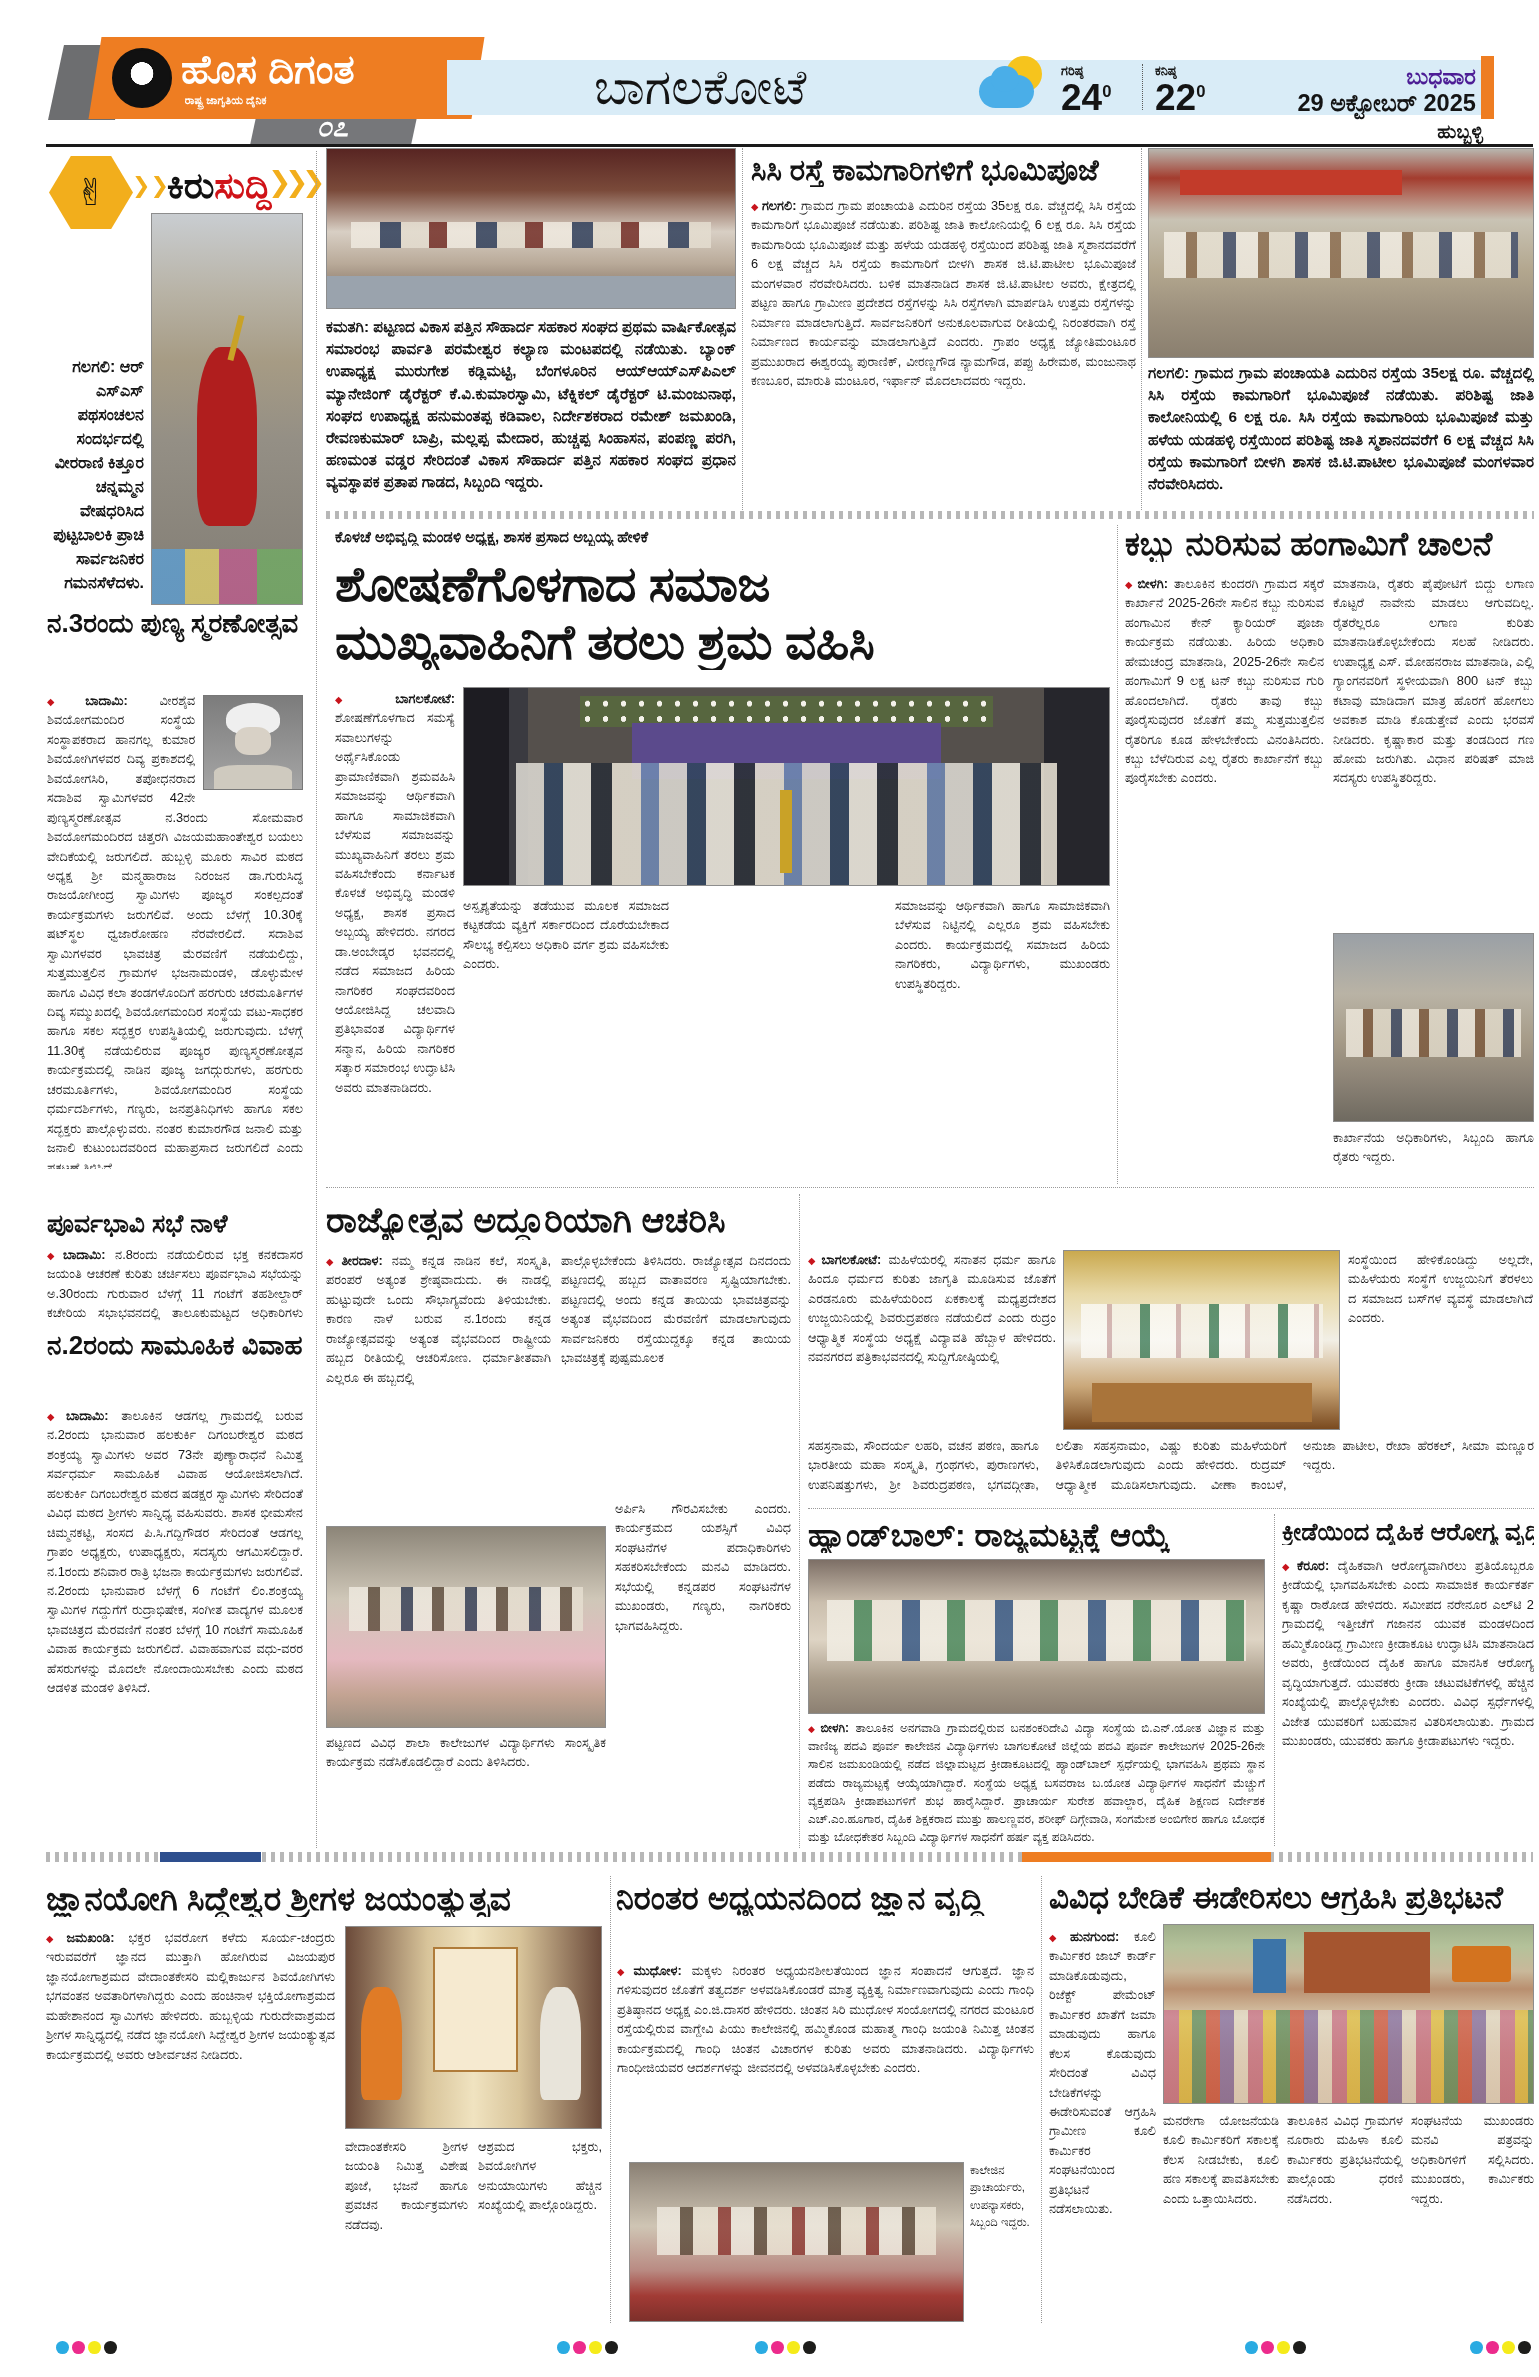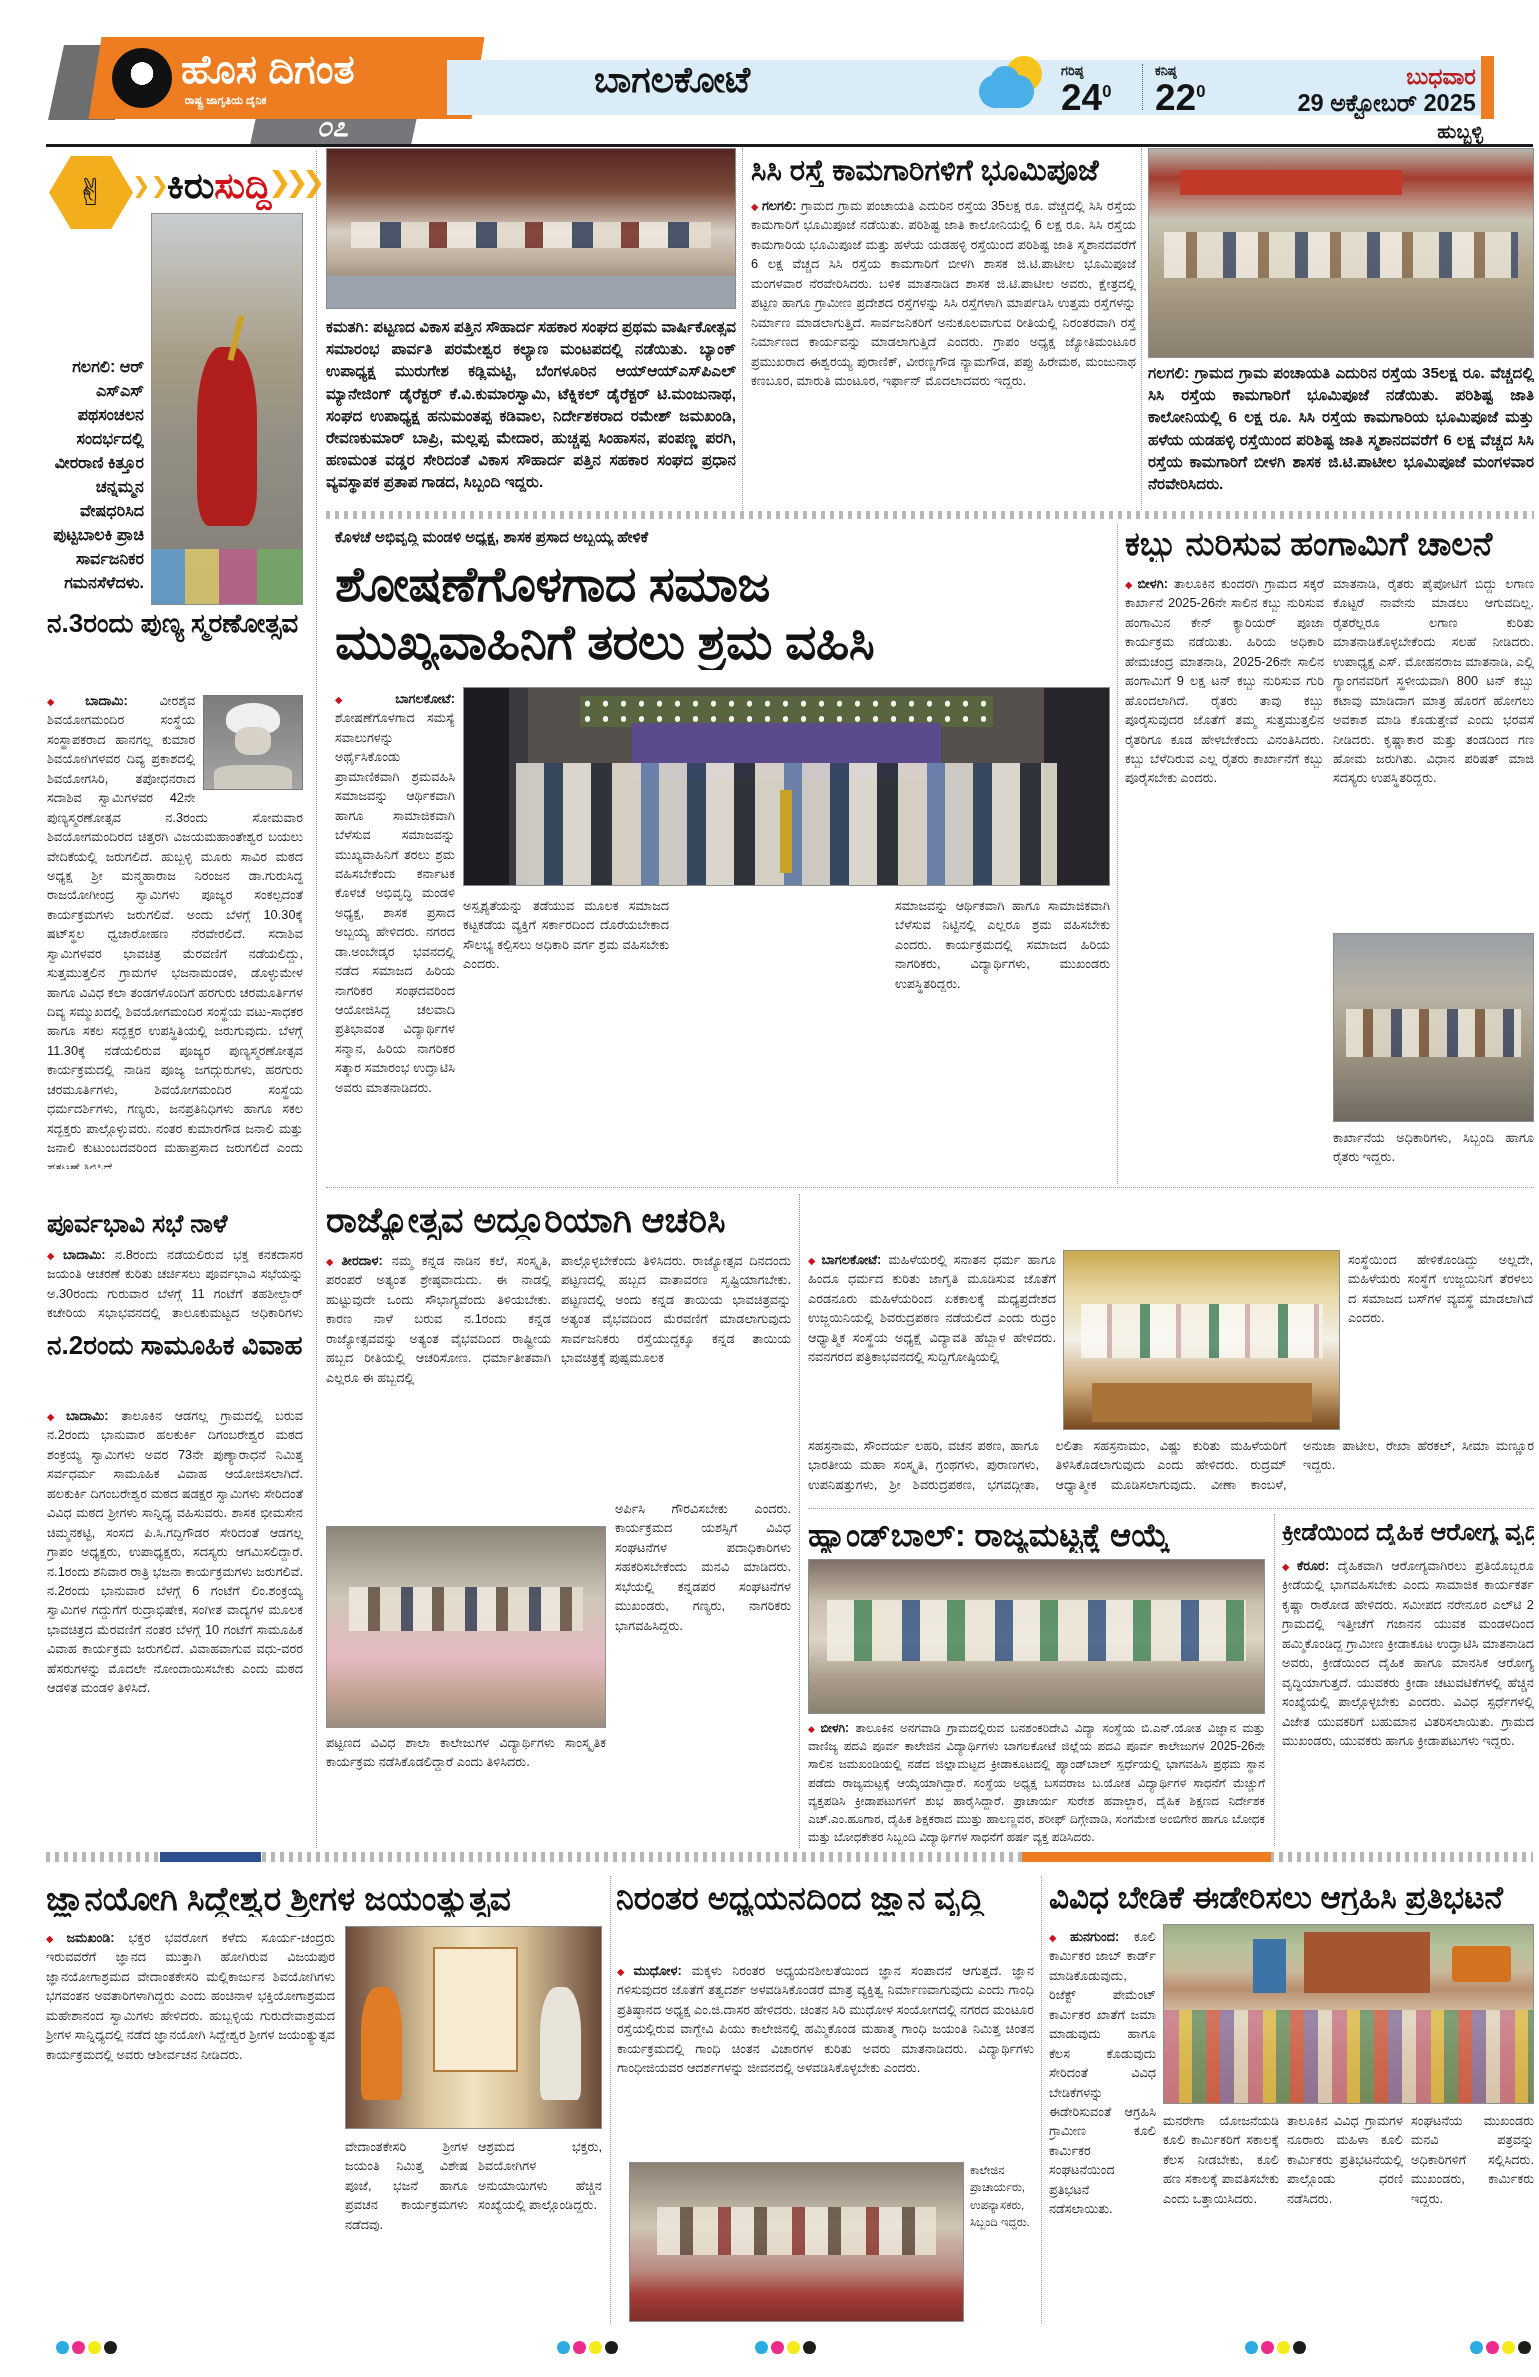--- a/index.html
+++ b/index.html
@@ -38,38 +38,38 @@
               display:flex;align-items:center;padding-left:16.6px;box-sizing:border-box;">
     <div style="width:56px;height:56px;border-radius:50%;background:radial-gradient(circle at 50% 42%,#ffffff 0 26%,#111 27% 100%);
                 border:2.6px solid #111;transform:skewX(9deg);flex:0 0 auto;"></div>
     <div style="transform:skewX(9deg);margin-left:9px;">
       <div style="color:#fff;font-weight:900;font-size:40px;line-height:1;white-space:nowrap;">ಹೊಸ ದಿಗಂತ</div>
       <div style="color:#fff;font-weight:700;font-size:11px;margin-top:5.1px;margin-left:3.8px;">ರಾಷ್ಟ್ರ ಜಾಗೃತಿಯ ದೈನಿಕ</div>
     </div>
   </div>
 
   <div class="abs" style="left:447px;top:60px;width:1036px;height:55px;background:#d9ecf7;"></div>
-  <div class="abs" style="left:594px;top:59px;width:358px;font-weight:700;font-size:36px;white-space:nowrap;">ಬಾಗಲಕೋಟೆ</div>
+  <div class="abs" style="left:594px;top:59px;width:358px;font-weight:400;font-size:49px;white-space:nowrap;">ಬಾಗಲಕೋಟೆ</div>
 
   <div class="abs" style="left:978px;top:52px;width:77px;height:70px;">
     <div style="position:absolute;left:28px;top:3.8px;width:36px;height:36px;border-radius:50%;background:#f6c41d;"></div>
     <div style="position:absolute;left:1.3px;top:23px;width:55px;height:33px;border-radius:18px;background:#4aaee8;"></div>
     <div style="position:absolute;left:12.8px;top:14px;width:28px;height:25.6px;border-radius:50%;background:#4aaee8;"></div>
   </div>
   <div class="abs" style="left:1061px;top:63px;width:70px;">
     <div style="font-weight:700;font-size:12.8px;">ಗರಿಷ್ಠ</div>
     <div style="font-weight:900;font-size:37px;line-height:1;"><span>24</span><sup class="deg">0</sup></div>
   </div>
   <div class="abs" style="left:1142px;top:64px;height:46px;border-left:1.9px dotted #5a5a5a;"></div>
   <div class="abs" style="left:1155px;top:63px;width:70px;">
     <div style="font-weight:700;font-size:12.8px;">ಕನಿಷ್ಠ</div>
     <div style="font-weight:900;font-size:37px;line-height:1;"><span>22</span><sup class="deg">0</sup></div>
   </div>
   <div class="abs" style="left:1252px;top:64px;width:224px;text-align:right;">
-    <div style="color:#b91c1c;font-weight:900;font-size:22px;">ಬುಧವಾರ</div>
+    <div style="color:#4c1d95;font-weight:900;font-size:22px;">ಬುಧವಾರ</div>
     <div style="font-weight:800;font-size:23.6px;">29 ಅಕ್ಟೋಬರ್ 2025</div>
   </div>
   <div class="abs" style="left:1481px;top:56px;width:12.8px;height:63px;background:#ee7d22;"></div>
   <div class="abs" style="left:1355px;top:121px;width:128px;text-align:right;font-weight:800;font-size:19px;">ಹುಬ್ಬಳ್ಳಿ</div>
   <div class="abs" style="left:46px;top:144px;width:1487px;height:2.6px;background:#1a1a1a;"></div>
 
   <div class="abs" style="left:49px;top:156px;width:84px;height:73px;background:#f2ae1c;
               clip-path:polygon(26% 0,74% 0,100% 50%,74% 100%,26% 100%,0 50%);
               display:flex;align-items:center;justify-content:center;">
     <span style="font-size:37px;color:#111;">✌</span>

